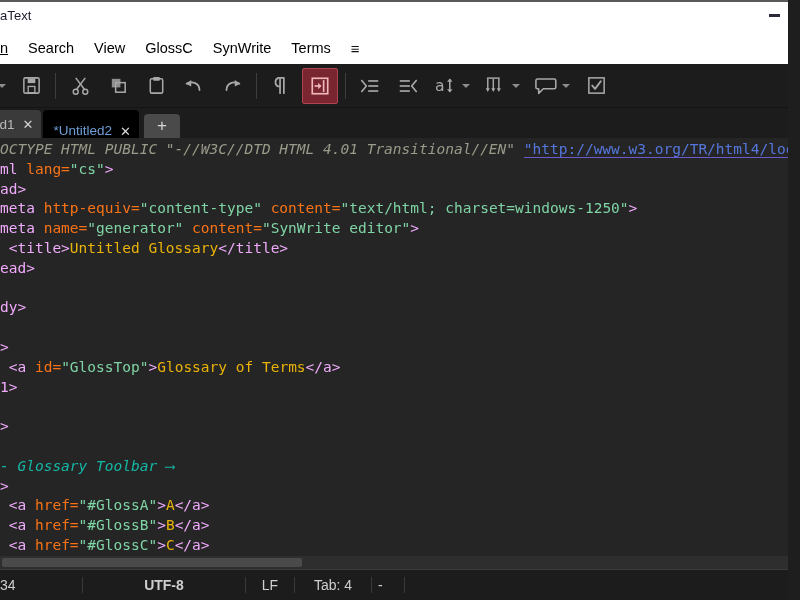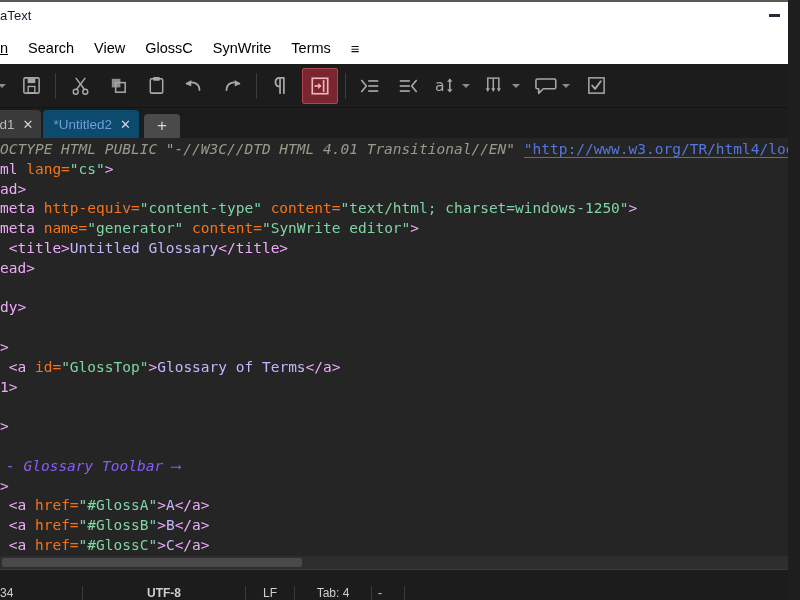--- a/index.html
+++ b/index.html
@@ -119,22 +119,23 @@
     padding: 0 8px 0 10px;
     font-size: 13.5px;
     color: #b9b9b9;
     background: #3a3a3a;
     border-radius: 4px 4px 0 0;
     margin-right: 2px;
     white-space: nowrap;
     position: relative;
   }
   .tab.active {
-    background: #0c4a6e;
+    background: #000000;
     color: #6f9fd8;
+    align-items: flex-end;
   }
   .tab .tab-close {
     margin-left: 8px;
     font-size: 13px;
     color: #d0d0d0;
     line-height: 1;
   }
   .tab.active .tab-close { color: #d8d8d8; }
   .tab-add {
     height: 24px;
@@ -179,32 +180,32 @@
     border-radius: 2px;
   }
 
   
   .t-doctype { color: #9a9a8a; font-style: italic; }
   .t-url     { color: #5577dd; border-bottom: 1px solid #6a5acd; }
   .t-punct   { color: #c9c9c9; }
   .t-tag     { color: #f0abfc; }
   .t-attr    { color: #f97316; }
   .t-str     { color: #7fd4a5; }
-  .t-text    { color: #c4b5fd; }
-  .t-comment { color: #8b5cf6; font-style: italic; padding-left: 6px; }
+  .t-text    { color: #eab308; }
+  .t-comment { color: #14b8a6; font-style: italic; }
 
   
   .statusbar {
     height: 30px;
     background: #1c1c1c;
     display: flex;
-    align-items: flex-end;
+    align-items: center;
     flex: none;
     border-top: 1px solid #3a3a3a;
-    font-size: 12px;
+    font-size: 14px;
     color: #cfcfcf;
   }
   .sb-cell {
     display: flex;
     align-items: center;
     justify-content: center;
     border-right: 1px solid #3a3a3a;
     white-space: nowrap;
     padding: 0 6px;
   }

